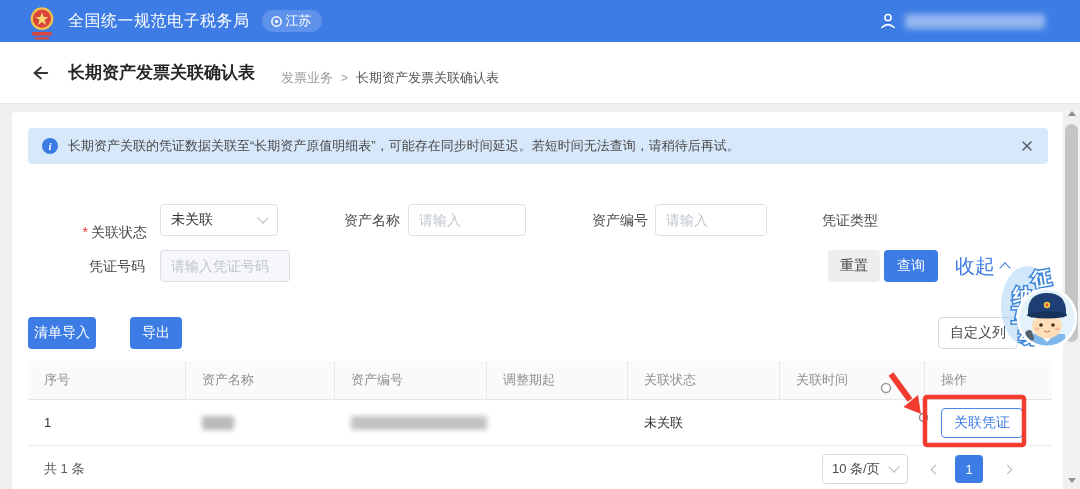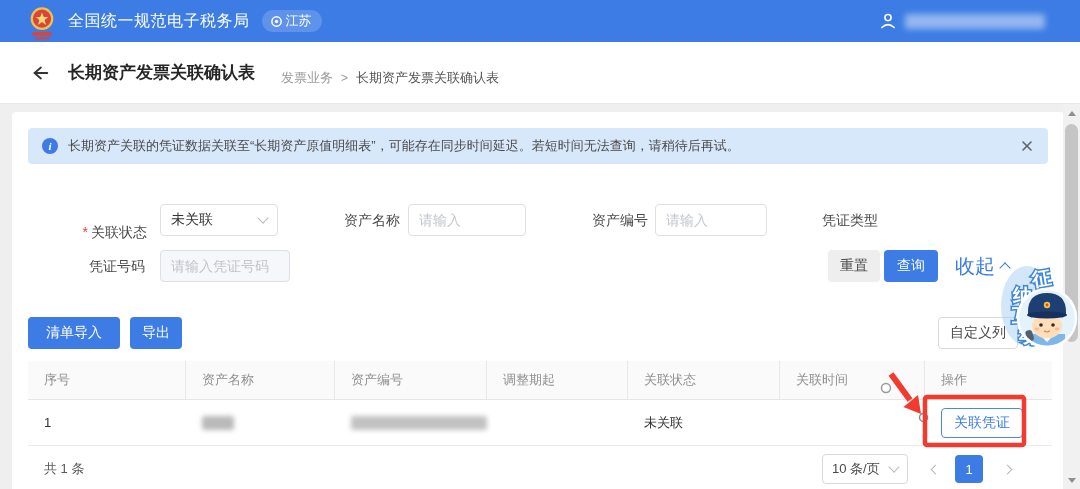--- a/index.html
+++ b/index.html
@@ -160,21 +160,21 @@
     <label class="f-label" style="left:16px;top:138px;width:117px;">凭证号码</label>
     <input class="input disabled" style="left: 148px; top: 138px; width: 130px;" placeholder="请输入凭证号码">
 
     <button class="btn btn-plain" style="left:816px;top:138px;width:52px;">重置</button>
     <button class="btn btn-primary" style="left:872px;top:138px;width:54px;">查询</button>
     <div class="collapse-link" style="left:943px;top:138px;">
       <span>收起</span>
       <i class="chev-up"></i>
     </div>
 
-    <button class="btn btn-primary" style="left:16px;top:205px;width:92px;">清单导入</button>
+    <button class="btn btn-primary" style="left:16px;top:205px;width:68px;">清单导入</button>
     <button class="btn btn-primary" style="left:118px;top:205px;width:52px;">导出</button>
     <button class="btn btn-outline" style="left:926px;top:205px;width:80px;">自定义列</button>
 
     <div class="table">
       <div class="thead">
         <div class="th c1">序号</div>
         <div class="th c2">资产名称</div>
         <div class="th c3">资产编号</div>
         <div class="th c4">调整期起</div>
         <div class="th c5">关联状态</div>

